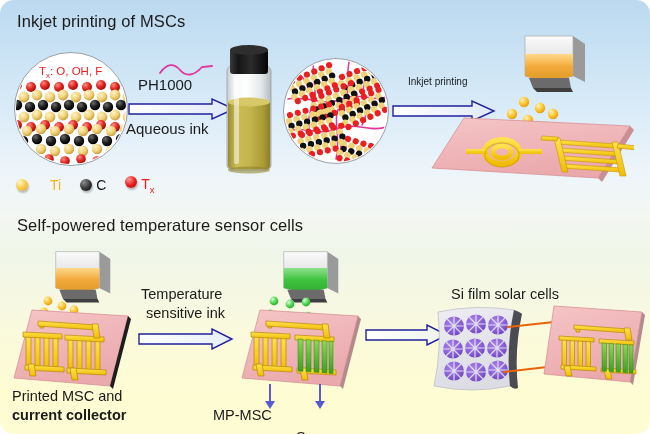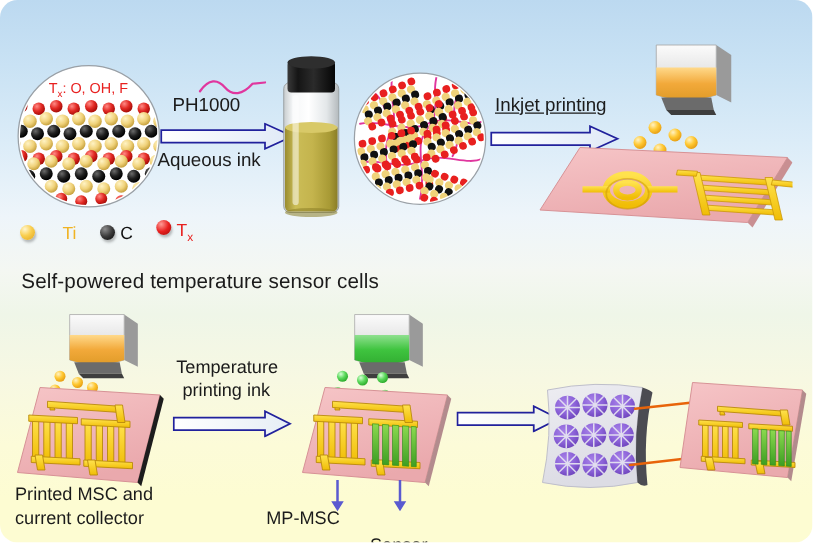--- a/index.html
+++ b/index.html
@@ -42,20 +42,21 @@
   .tx-red{color:#e8201f;}
   .ti-gold{color:#f0b323;}
   .c-blk{color:#111;}
   sub{font-size:.68em;}
 </style>
 </head>
 <body>
 
 <div id="fig">
 
+  <div class="txt hdr" style="left:17px;top:12px;">Inkjet printing of MSCs</div>
 
   <div class="circ" style="left:14px;top:52px;width:112px;height:112px;background:#ffffff;text-decoration:underline;">
     <svg width="112" height="112" viewBox="0 0 112 112">
       <defs>
         <radialGradient id="gTi" cx="35%" cy="30%" r="70%">
           <stop offset="0%" stop-color="#fff3c4"></stop>
             <stop offset="60%" stop-color="#f0d27a"></stop>
             <stop offset="100%" stop-color="#c9a441"></stop>
         </radialGradient>
         <radialGradient id="gC" cx="35%" cy="30%" r="70%">
@@ -326,21 +327,21 @@
           <use href="#flake" transform="translate(6,56) rotate(-8)"></use>
           <use href="#flake" transform="translate(58,48) rotate(-18)"></use>
           <use href="#flake" transform="translate(18,76) rotate(-6)"></use>
           <use href="#flake" transform="translate(64,80) rotate(24)"></use>
         </g>
       </g>
     </svg>
   </div>
 
   <div style="position:absolute;left:392px;top:76px;width:110px;">
-    <div class="txt lbl" style="left:4px;top:0;position:absolute;font-size:15px;text-decoration:underline;">Inkjet printing</div>
+    <div class="txt lbl" style="left:16px;top:0;position:absolute;font-size:10px;">Inkjet printing</div>
     <div class="arrow" style="position:absolute;left:0;top:24px;">
       <svg width="104" height="22" viewBox="0 0 104 22">
         <defs>
             <linearGradient id="arG2" x1="0" y1="0" x2="1" y2="0">
           <stop offset="0%" stop-color="#ffffff"></stop>
               <stop offset="100%" stop-color="#dfe9f7"></stop>
         </linearGradient>
           </defs>
         <path d="M1 6 L80 6 L80 1 L102 11 L80 21 L80 16 L1 16 Z" fill="url(#arG2)" stroke="#21219c" stroke-width="1.4"></path>
       </svg>
@@ -480,25 +481,25 @@
 
         <path d="M30 16 L32 16 L34 22 L30 22 Z"></path>
         <path d="M28 15 L86 19 L86 24 L28 20 Z"></path>
         <path d="M82 18 L88 18 L90 32 L84 32 Z"></path>
         <path d="M18 58 L24 58 L26 70 L20 70 Z"></path>
         <path d="M60 62 L66 62 L68 74 L62 74 Z"></path>
       </g>
     </svg>
   </div>
   <div class="txt cap" style="left:12px;top:388px;font-size:14.5px;">Printed MSC and</div>
-  <div class="txt cap" style="left:12px;top:407px;font-size:14.5px;">current collector</div>
+  <div class="txt cap" style="left:12px;top:407px;font-size:14.5px;font-weight:bold;">current collector</div>
 
   <div style="position:absolute;left:138px;top:286px;width:110px;">
     <div class="txt lbl" style="left:3px;top:0;position:absolute;font-size:14.5px;">Temperature</div>
-    <div class="txt lbl" style="left:8px;top:19px;position:absolute;font-size:14.5px;">printing ink</div>
+    <div class="txt lbl" style="left:8px;top:19px;position:absolute;font-size:14.5px;">sensitive ink</div>
     <div class="arrow" style="position:absolute;left:0;top:42px;">
       <svg width="96" height="22" viewBox="0 0 96 22">
         <defs>
             <linearGradient id="arG3" x1="0" y1="0" x2="1" y2="0">
           <stop offset="0%" stop-color="#ffffff"></stop>
               <stop offset="100%" stop-color="#e6eef5"></stop>
         </linearGradient>
           </defs>
         <path d="M1 6 L74 6 L74 1 L94 11 L74 21 L74 16 L1 16 Z" fill="url(#arG3)" stroke="#21219c" stroke-width="1.4"></path>
       </svg>
@@ -597,20 +598,21 @@
       <defs>
           <linearGradient id="arG4" x1="0" y1="0" x2="1" y2="0">
         <stop offset="0%" stop-color="#ffffff"></stop>
             <stop offset="100%" stop-color="#eef3ea"></stop>
       </linearGradient>
         </defs>
       <path d="M1 6 L62 6 L62 1 L82 11 L62 21 L62 16 L1 16 Z" fill="url(#arG4)" stroke="#21219c" stroke-width="1.4"></path>
     </svg>
   </div>
 
+  <div class="txt cap" style="left:451px;top:286px;font-size:14.5px;">Si film solar cells</div>
 
   <div class="board" style="left:428px;top:300px;">
     <svg width="222" height="100" viewBox="0 0 222 100">
       <defs>
         <linearGradient id="panelG" x1="0" y1="0" x2="0.3" y2="1">
           <stop offset="0%" stop-color="#ededf2"></stop>
             <stop offset="100%" stop-color="#dcdce4"></stop>
         </linearGradient>
         <radialGradient id="cellG" cx="38%" cy="32%" r="72%">
           <stop offset="0%" stop-color="#a municipal"></stop>

